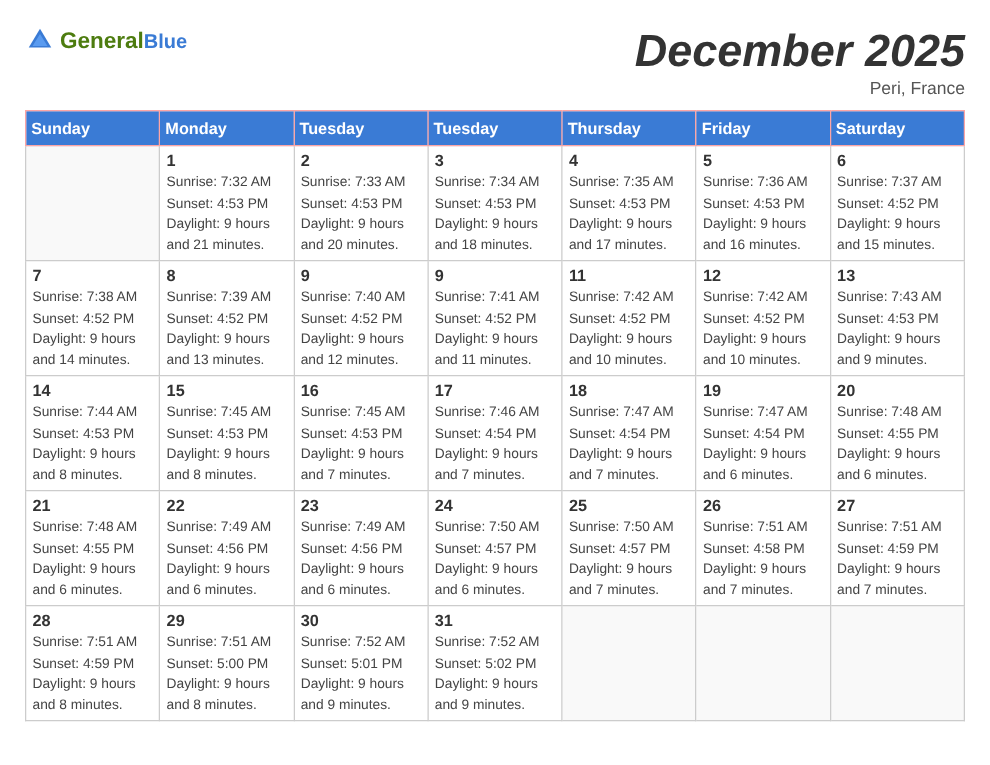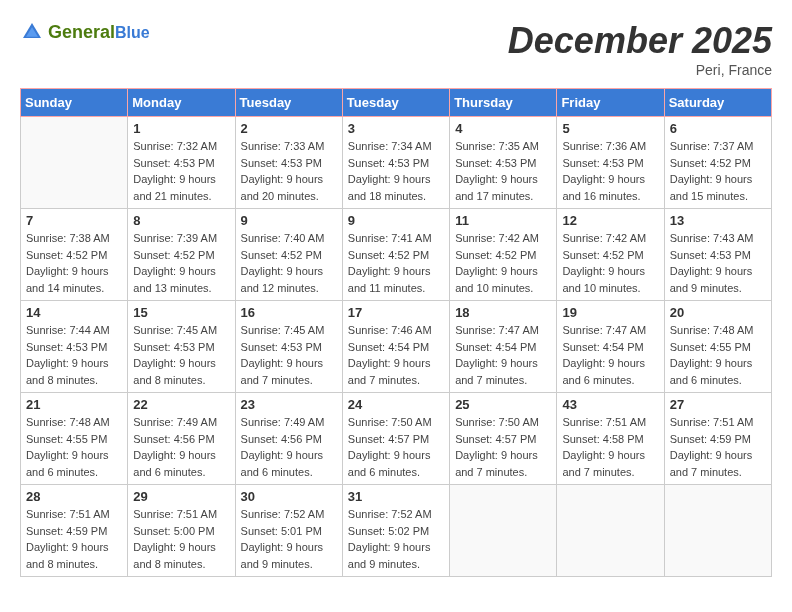--- a/index.html
+++ b/index.html
@@ -263,21 +263,21 @@
           Sunrise: 7:50 AM<br>Sunset: 4:57 PM<br>Daylight: 9 hours and 6 minutes.
         </div>
       </td>
         <td>
         <span class="day-num">25</span>
         <div class="day-info">
           Sunrise: 7:50 AM<br>Sunset: 4:57 PM<br>Daylight: 9 hours and 7 minutes.
         </div>
       </td>
         <td>
-        <span class="day-num">43</span>
+        <span class="day-num">26</span>
         <div class="day-info">
           Sunrise: 7:51 AM<br>Sunset: 4:58 PM<br>Daylight: 9 hours and 7 minutes.
         </div>
       </td>
         <td>
         <span class="day-num">27</span>
         <div class="day-info">
           Sunrise: 7:51 AM<br>Sunset: 4:59 PM<br>Daylight: 9 hours and 7 minutes.
         </div>
       </td>

